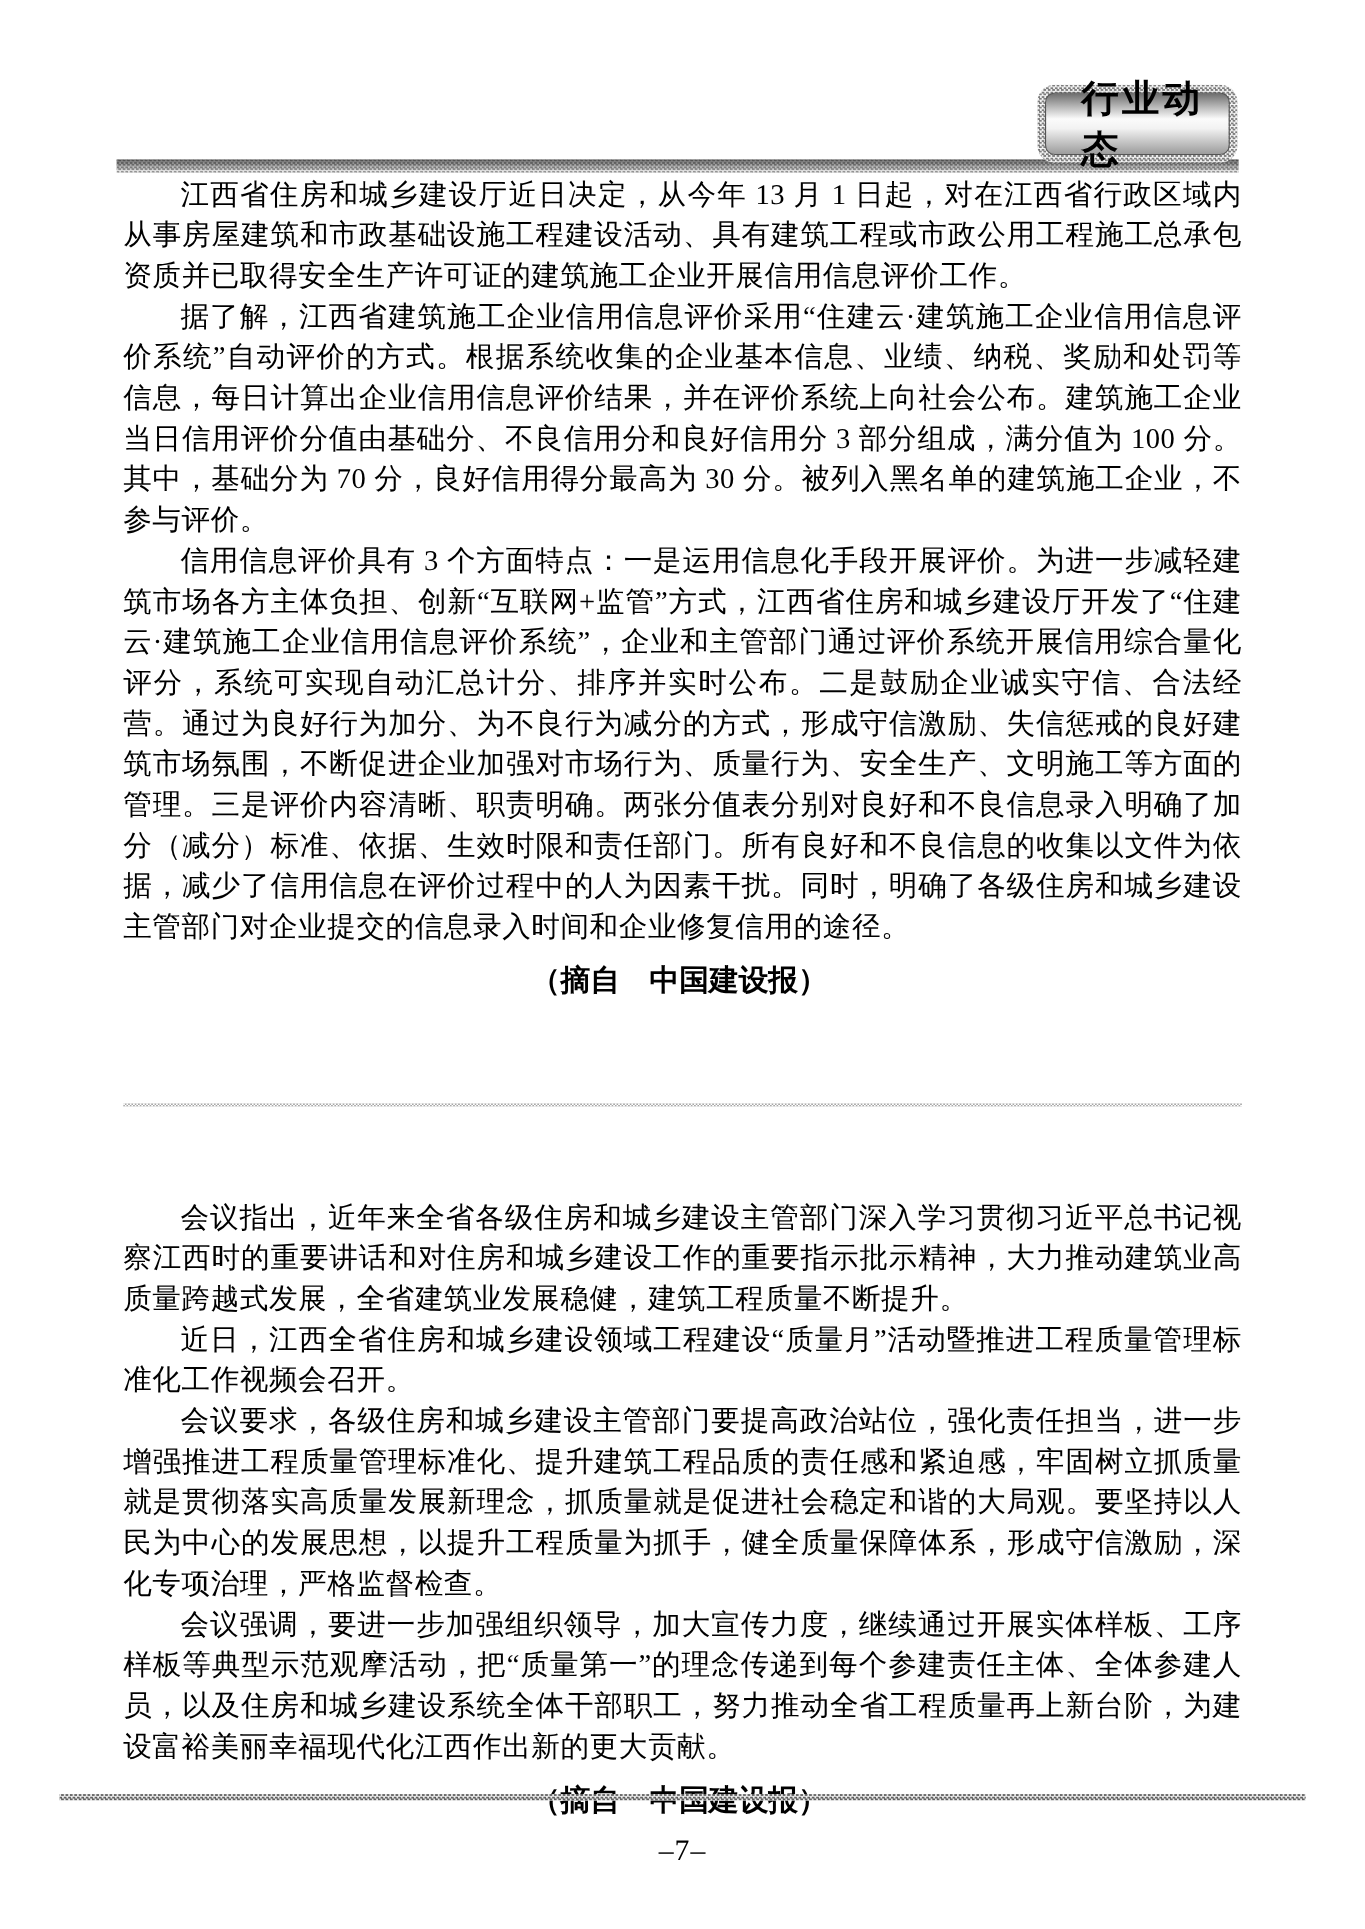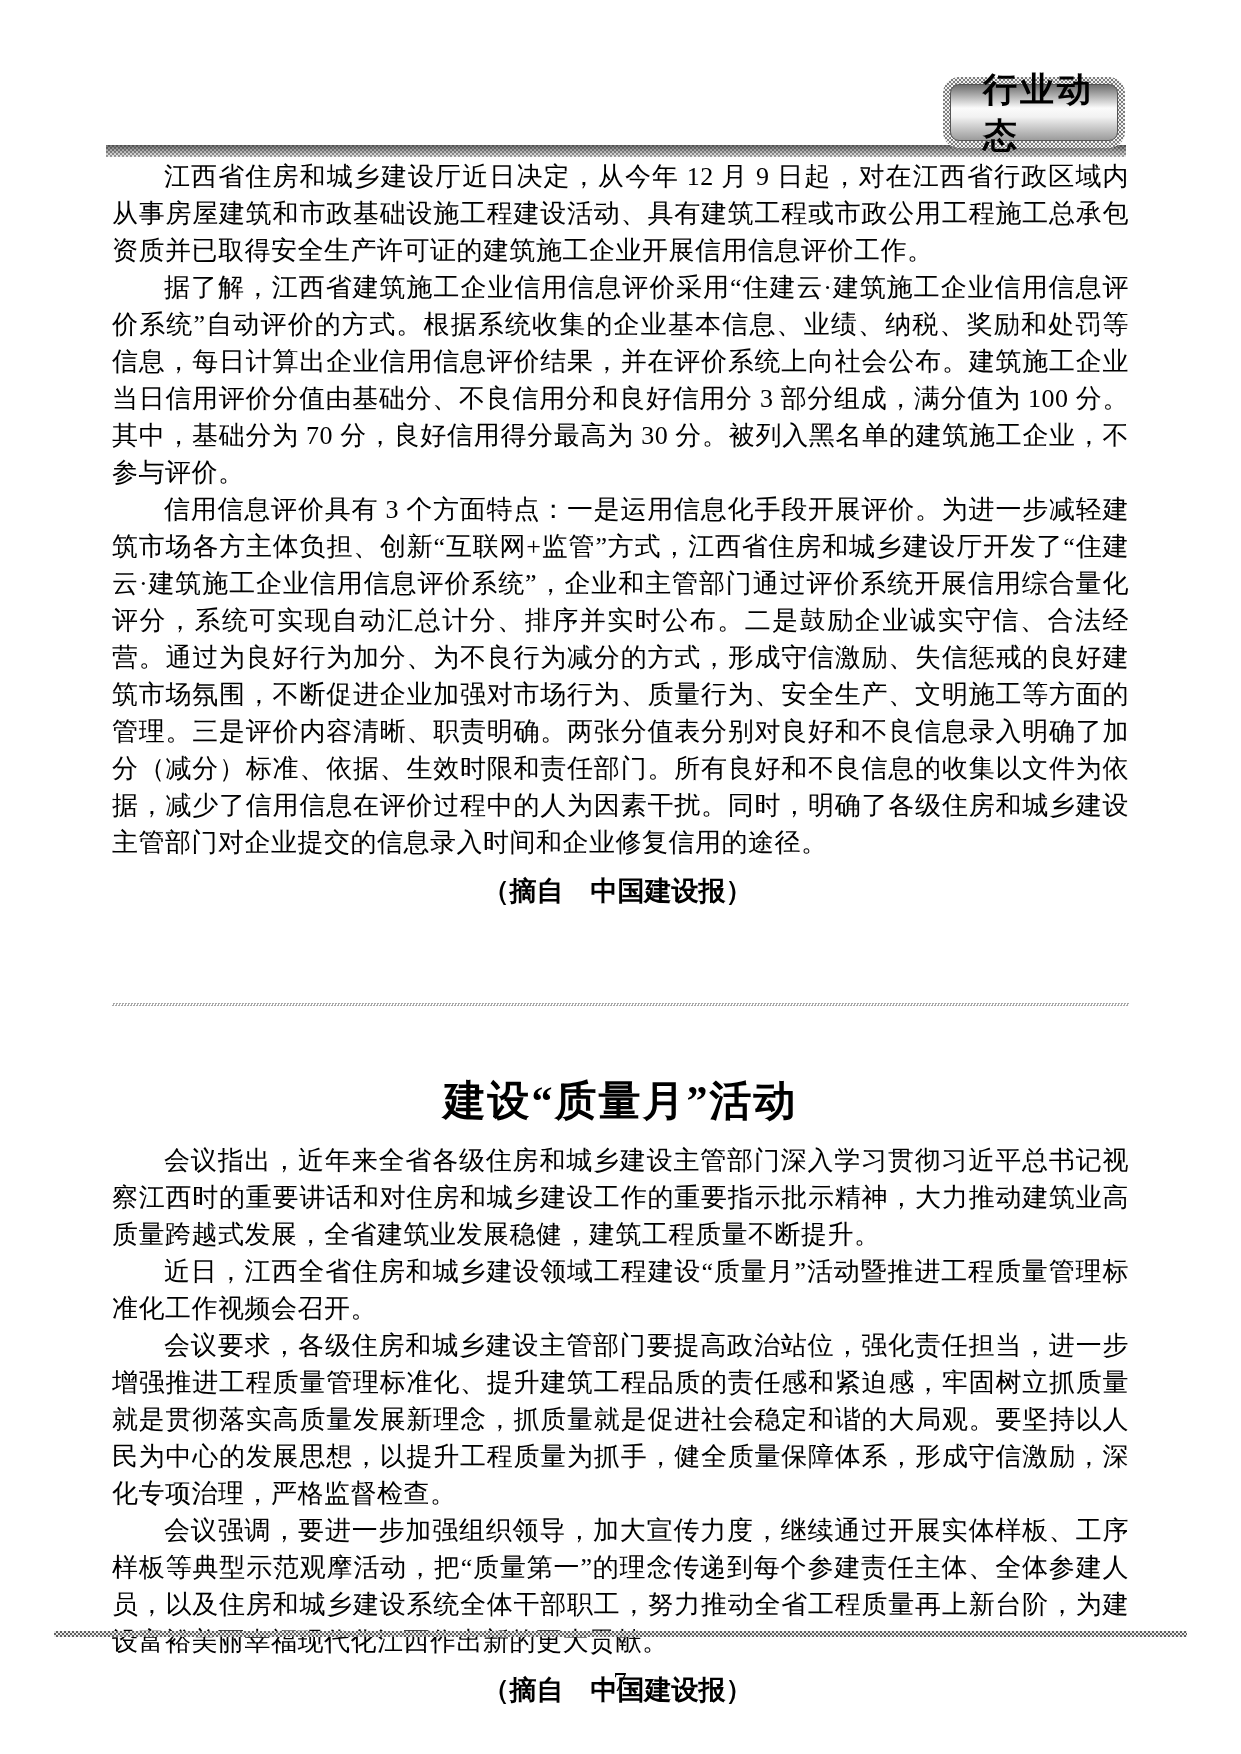--- a/index.html
+++ b/index.html
@@ -98,30 +98,29 @@
     <div class="header-bar"></div>
     <div class="badge">
       <div class="badge-inner">
         <span>行业动态</span>
       </div>
     </div>
   </div>
 
   <div class="content">
 
-    <p class="body-par">江西省住房和城乡建设厅近日决定，从今年 12 月 9 日起，对在江西省行政区域内从事房屋建筑和市政基础设施工程建设活动、具有建筑工程或市政公用工程施工总承包资质并已取得安全生产许可证的建筑施工企业开展信用信息评价工作。</p>
+    <p class="body-par">江西省住房和城乡建设厅近日决定，从今年 13 月 1 日起，对在江西省行政区域内从事房屋建筑和市政基础设施工程建设活动、具有建筑工程或市政公用工程施工总承包资质并已取得安全生产许可证的建筑施工企业开展信用信息评价工作。</p>
     <p class="body-par">据了解，江西省建筑施工企业信用信息评价采用“住建云·建筑施工企业信用信息评价系统”自动评价的方式。根据系统收集的企业基本信息、业绩、纳税、奖励和处罚等信息，每日计算出企业信用信息评价结果，并在评价系统上向社会公布。建筑施工企业当日信用评价分值由基础分、不良信用分和良好信用分 3 部分组成，满分值为 100 分。其中，基础分为 70 分，良好信用得分最高为 30 分。被列入黑名单的建筑施工企业，不参与评价。</p>
     <p class="body-par">信用信息评价具有 3 个方面特点：一是运用信息化手段开展评价。为进一步减轻建筑市场各方主体负担、创新“互联网+监管”方式，江西省住房和城乡建设厅开发了“住建云·建筑施工企业信用信息评价系统”，企业和主管部门通过评价系统开展信用综合量化评分，系统可实现自动汇总计分、排序并实时公布。二是鼓励企业诚实守信、合法经营。通过为良好行为加分、为不良行为减分的方式，形成守信激励、失信惩戒的良好建筑市场氛围，不断促进企业加强对市场行为、质量行为、安全生产、文明施工等方面的管理。三是评价内容清晰、职责明确。两张分值表分别对良好和不良信息录入明确了加分（减分）标准、依据、生效时限和责任部门。所有良好和不良信息的收集以文件为依据，减少了信用信息在评价过程中的人为因素干扰。同时，明确了各级住房和城乡建设主管部门对企业提交的信息录入时间和企业修复信用的途径。</p>
     <p class="attribution">（摘自　中国建设报）</p>
 
     <div class="divider"></div>
 
     <h1 class="article-title two-line">
       <br>
-      <span>建设“质量月”活动</span>
     </h1>
     <p class="body-par">会议指出，近年来全省各级住房和城乡建设主管部门深入学习贯彻习近平总书记视察江西时的重要讲话和对住房和城乡建设工作的重要指示批示精神，大力推动建筑业高质量跨越式发展，全省建筑业发展稳健，建筑工程质量不断提升。</p>
     <p class="body-par">近日，江西全省住房和城乡建设领域工程建设“质量月”活动暨推进工程质量管理标准化工作视频会召开。</p>
     <p class="body-par">会议要求，各级住房和城乡建设主管部门要提高政治站位，强化责任担当，进一步增强推进工程质量管理标准化、提升建筑工程品质的责任感和紧迫感，牢固树立抓质量就是贯彻落实高质量发展新理念，抓质量就是促进社会稳定和谐的大局观。要坚持以人民为中心的发展思想，以提升工程质量为抓手，健全质量保障体系，形成守信激励，深化专项治理，严格监督检查。</p>
     <p class="body-par">会议强调，要进一步加强组织领导，加大宣传力度，继续通过开展实体样板、工序样板等典型示范观摩活动，把“质量第一”的理念传递到每个参建责任主体、全体参建人员，以及住房和城乡建设系统全体干部职工，努力推动全省工程质量再上新台阶，为建设富裕美丽幸福现代化江西作出新的更大贡献。</p>
     <p class="attribution">（摘自　中国建设报）</p>
 
   </div>
 
   <div class="footer">

